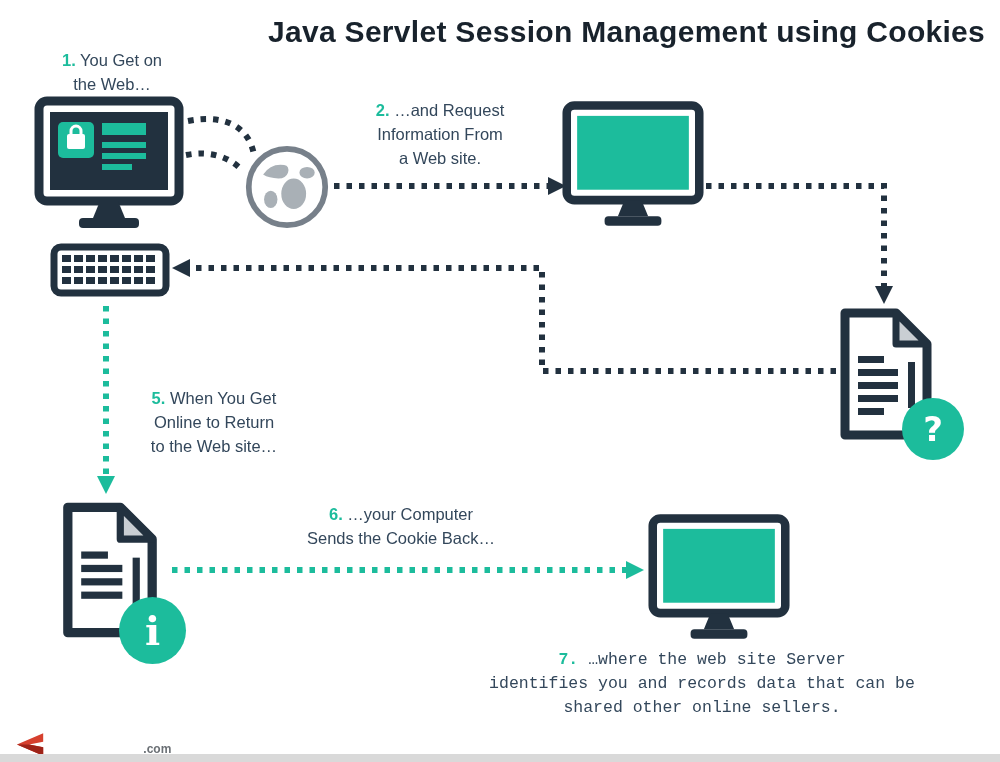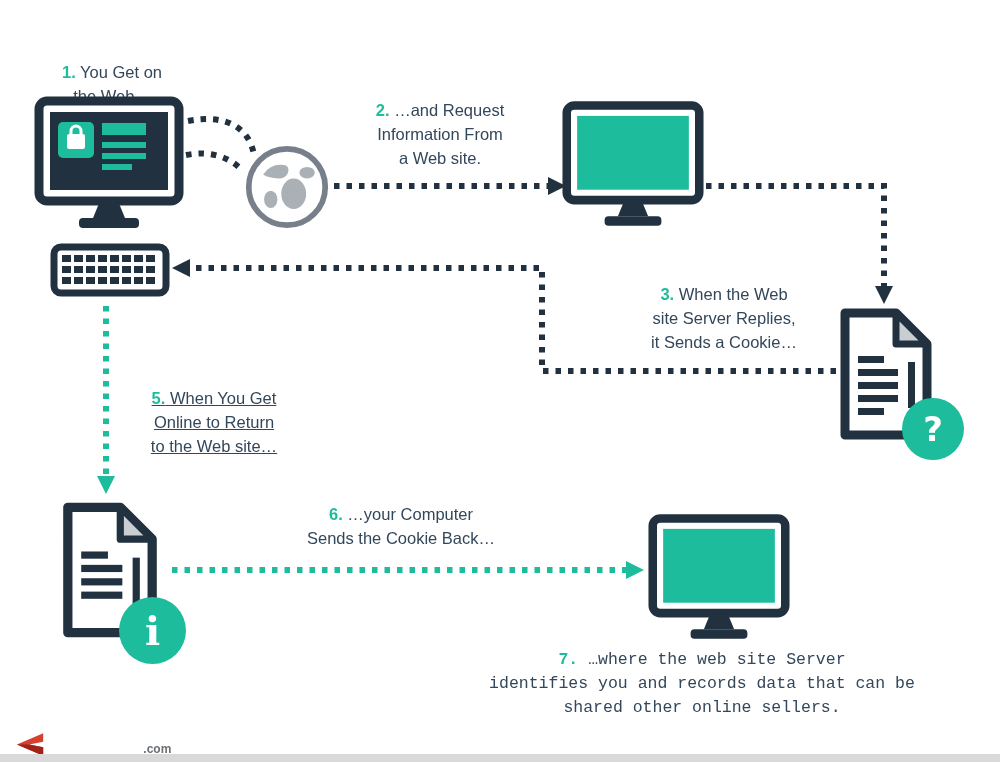--- a/index.html
+++ b/index.html
@@ -20,25 +20,25 @@
   .dot.green{stroke:var(--green);}
   .ah.navy{fill:var(--navy);stroke:none;}
   .ah.green{fill:var(--green);stroke:none;}
 
   .title{position:absolute;left:268px;top:14px;margin:0;font-size:30px;line-height:36px;
          font-weight:700;color:var(--title);letter-spacing:.3px;white-space:nowrap;}
 
   .step{position:absolute;font-size:16.5px;line-height:24px;color:var(--text);
         text-align:center;white-space:pre-line;font-weight:500;}
   .step .num{color:var(--green);font-weight:700;}
-  .step1{left:42px;top:60px;width:140px;text-align:center;}
+  .step1{left:42px;top:48px;width:140px;text-align:center;}
   .step2{left:360px;top:98px;width:160px;}
   .step3{left:622px;top:282px;width:204px;}
   .step4{left:240px;top:288px;width:256px;}
-  .step5{left:120px;top:386px;width:188px;text-decoration:underline;}
+  .step5{left:120px;top:386px;width:188px;}
   .step6{left:278px;top:502px;width:246px;}
   .step7{left:470px;top:648px;width:464px;font-family:Liberation Mono, monospace;}
 
   .icon{position:absolute;}
   .icon svg{display:block;width:100%;height:100%;}
   .icon-computer{left:34px;top:96px;width:150px;height:140px;}
   .icon-globe{left:244px;top:144px;width:86px;height:86px;}
   .icon-server1{left:562px;top:100px;width:142px;height:134px;}
   .icon-doc1{left:836px;top:304px;width:100px;height:140px;}
   .icon-keyboard{left:50px;top:243px;width:120px;height:54px;}
@@ -77,29 +77,27 @@
     <path class="dot navy" d="M706,186 L884,186 L884,286"></path>
     <polygon class="ah navy" points="875,286 893,286 884,304"></polygon>
     <path class="dot navy" d="M836,371 L542,371 L542,268 L190,268"></path>
     <polygon class="ah navy" points="190,259 190,277 172,268"></polygon>
     <path class="dot green" d="M106,306 L106,476"></path>
     <polygon class="ah green" points="97,476 115,476 106,494"></polygon>
     <path class="dot green" d="M172,570 L626,570"></path>
     <polygon class="ah green" points="626,561 626,579 644,570"></polygon>
   </svg>
 
+  <h1 class="title">Java Servlet Session Management using Cookies</h1>
 
   <div class="step step1"><span class="num">1.</span> <span>You Get on
 the Web…</span></div>
   <div class="step step2"><span class="num">2.</span> <span>…and Request
 Information From
 a Web site.</span></div>
-  <div class="step step3"><span class="num">3.</span> <span>When the Web
-site Server Replies,
-it Sends a Cookie…</span></div>
   <div class="step step5"><span class="num">5.</span> <span>When You Get
 Online to Return
 to the Web site…</span></div>
   <div class="step step6"><span class="num">6.</span> <span>…your Computer
 Sends the Cookie Back…</span></div>
   <div class="step step7"><span class="num">7.</span> <span>…where the web site Server
 identifies you and records data that can be
 shared other online sellers.</span></div>
 
   <div class="icon icon-computer">

